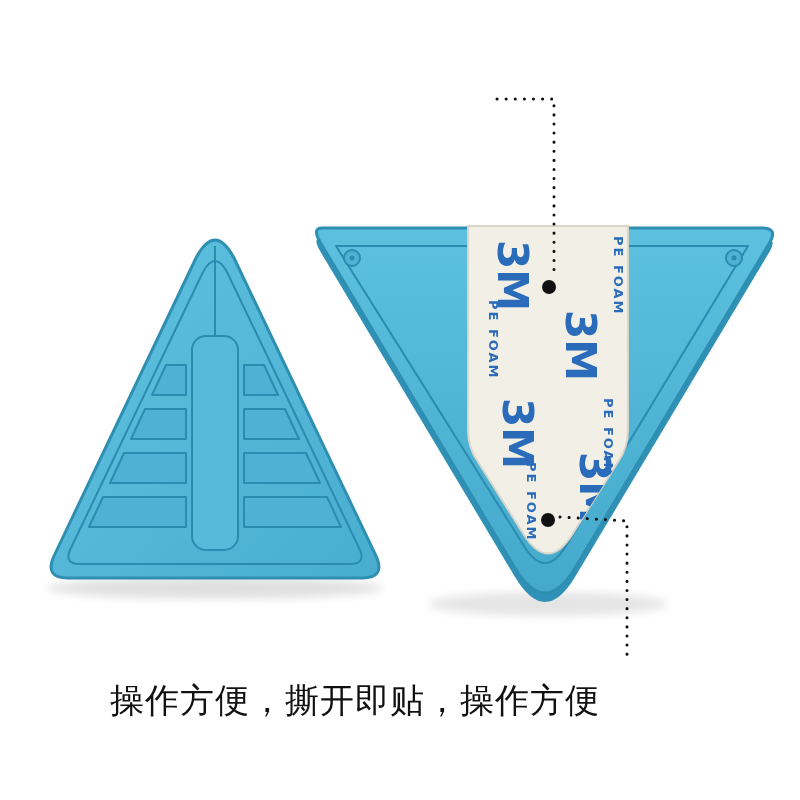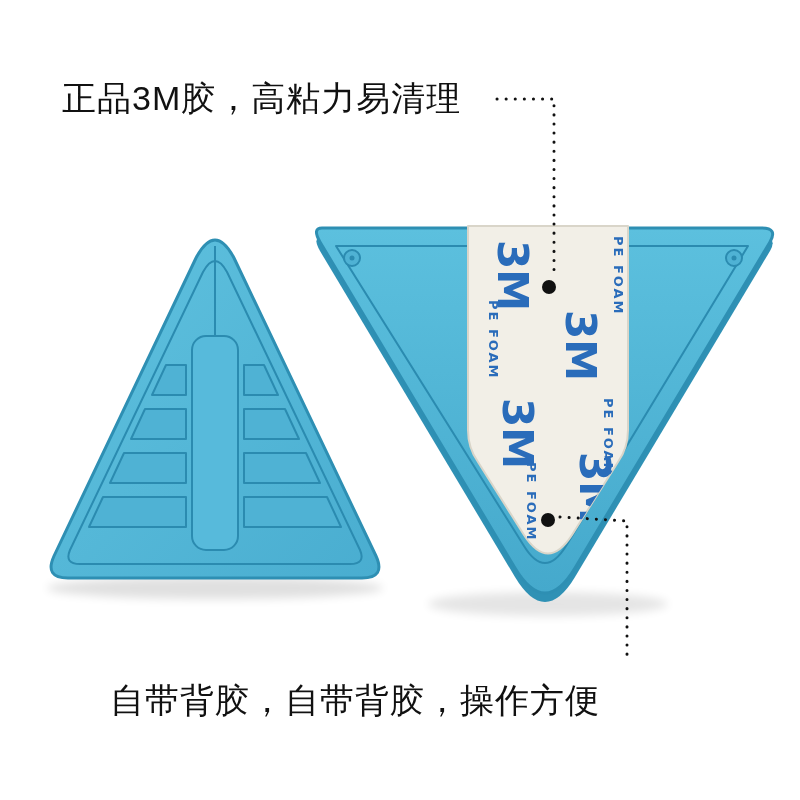--- a/index.html
+++ b/index.html
@@ -93,15 +93,14 @@
     </g>
 
     <g>
       <polyline points="497,99 554,99 554,272" fill="none" stroke="#111111" stroke-width="3" stroke-dasharray="0.1 9" stroke-linecap="round"></polyline>
       <circle cx="549" cy="287" r="7" fill="#111111"></circle>
       <polyline points="560,517 627,521 627,656" fill="none" stroke="#111111" stroke-width="3" stroke-dasharray="0.1 9" stroke-linecap="round"></polyline>
       <circle cx="548" cy="520" r="7" fill="#111111"></circle>
     </g>
   </svg>
 
-  <div class="caption top">正品3M胶，高粘力易清理</div>
-  <div class="caption bottom">自带背胶，自带背胶，操作方便</div>
+  <div class="caption bottom">操作方便，撕开即贴，操作方便</div>
 </div>
 
 </body></html>

